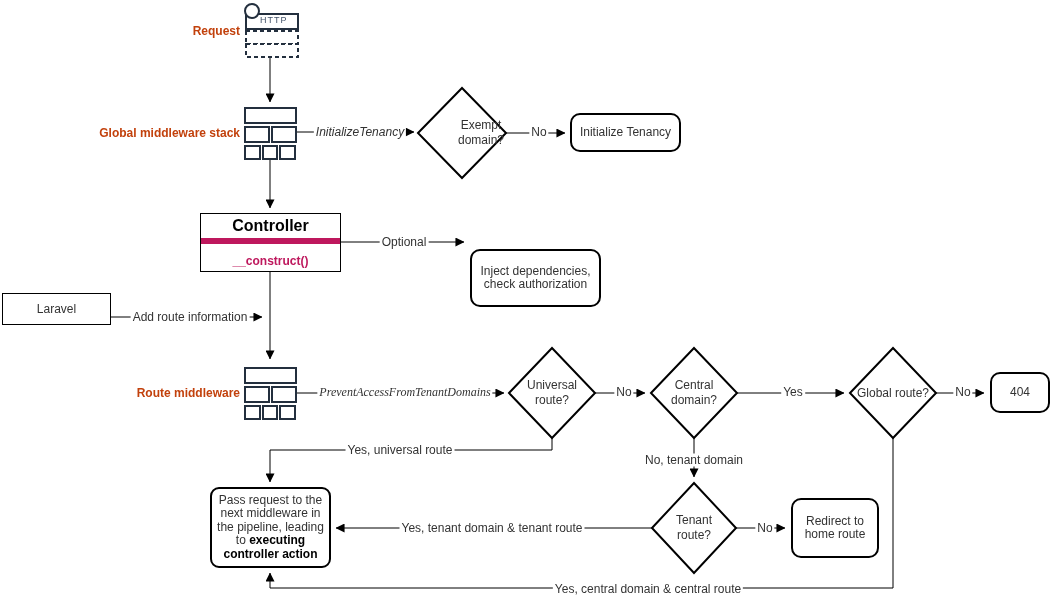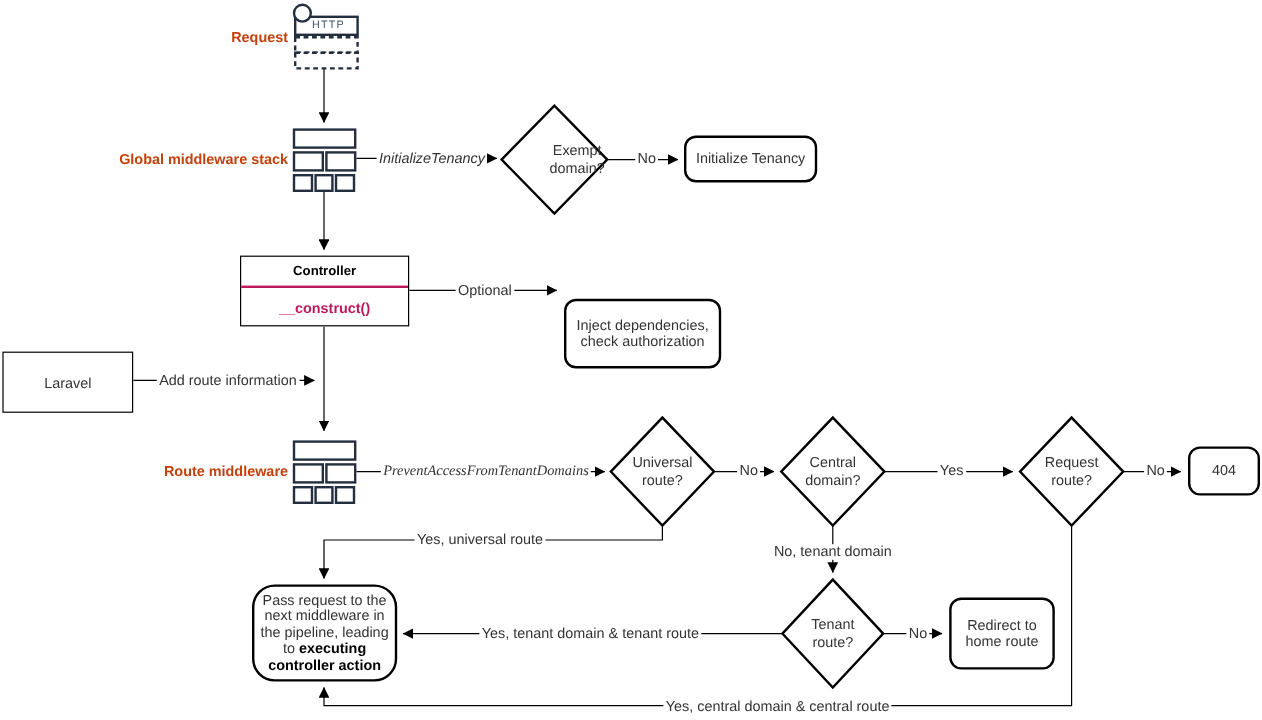--- a/index.html
+++ b/index.html
@@ -13,22 +13,22 @@
   .edge-label.it{font-style:italic;}
   .navy-label{position:absolute;z-index:3;font-size:12px;font-weight:bold;color:#c2410c;
               white-space:nowrap;text-align:right;line-height:13px;}
   .rbox{position:absolute;z-index:1;box-sizing:border-box;background:#fff;
         border:2px solid #000;border-radius:10px;display:flex;align-items:center;
         justify-content:center;text-align:center;font-size:12px;line-height:13.5px;color:#333;}
   .sbox{position:absolute;z-index:1;box-sizing:border-box;background:#fff;
         border:1px solid #000;display:flex;align-items:center;justify-content:center;
         text-align:center;font-size:12px;color:#333;}
   .uml{position:absolute;z-index:1;box-sizing:border-box;background:#fff;border:1px solid #000;}
-  .uml .hd{height:24px;border-bottom:2px solid #be185d;display:flex;align-items:center;
-           justify-content:center;font-weight:bold;font-size:11px;color:#000;}
+  .uml .hd{height:24px;border-bottom:6px solid #be185d;display:flex;align-items:center;
+           justify-content:center;font-weight:bold;font-size:16px;color:#000;}
   .uml .bd{height:33px;display:flex;align-items:center;justify-content:center;
            font-size:12px;color:#be185d;font-weight:bold;}
   .icon{position:absolute;z-index:2;}
   .http-txt{position:absolute;z-index:3;left:260px;top:15px;width:34px;text-align:left;
             font-size:9px;letter-spacing:1px;color:#43536a;}
   .pass-text{padding:3px 2px;}
   .pass-text b{color:#000;}
 </style>
 </head>
 <body>
@@ -110,40 +110,40 @@
 
   <div class="uml" style="left:200px;top:213px;width:141px;height:59px;">
     <div class="hd">Controller</div>
     <div class="bd">__construct()</div>
   </div>
 
   <div class="rbox" style="left:470px;top:213px;width:131px;height:58px;margin-top:36px;">
     <span>Inject dependencies, check authorization</span>
   </div>
 
-  <div class="sbox" style="left:2px;top:293px;width:109px;height:51px;">
+  <div class="sbox" style="left:2px;top:293px;width:109px;height:32px;">
     <span>Laravel</span>
   </div>
 
   <div class="rbox" style="left:990px;top:372px;width:60px;height:41px;">
     <span>404</span>
   </div>
 
-  <div class="rbox" style="left:210px;top:487px;width:121px;height:81px;border-radius:19px;">
+  <div class="rbox" style="left:210px;top:487px;width:121px;height:81px;border-radius:9px;">
     <span class="pass-text"><span>Pass request to the next middleware in the pipeline, leading to </span><b>executing controller action</b></span>
   </div>
 
   <div class="rbox" style="left:791px;top:498px;width:88px;height:60px;">
     <span>Redirect to home route</span>
   </div>
 
   <div class="node-text" style="left:462px;top:133px;width:80px;padding-left:38px;">Exempt domain?</div>
   <div class="node-text" style="left:552px;top:393px;width:80px;">Universal route?</div>
   <div class="node-text" style="left:694px;top:393px;width:80px;">Central domain?</div>
-  <div class="node-text" style="left:893px;top:393px;width:80px;">Request route?</div>
+  <div class="node-text" style="left:893px;top:393px;width:80px;">Global route?</div>
   <div class="node-text" style="left:694px;top:528px;width:72px;">Tenant route?</div>
 
   <div class="edge-label it" style="left:360px;top:132px;">InitializeTenancy</div>
   <div class="edge-label" style="left:539px;top:132px;">No</div>
   <div class="edge-label" style="left:404px;top:242px;">Optional</div>
   <div class="edge-label" style="left:190px;top:317px;">Add route information</div>
   <div class="edge-label it" style="left:405px;top:392px;font-family:Liberation Serif, serif;">PreventAccessFromTenantDomains</div>
   <div class="edge-label" style="left:624px;top:392px;">No</div>
   <div class="edge-label" style="left:793px;top:392px;">Yes</div>
   <div class="edge-label" style="left:963px;top:392px;">No</div>

